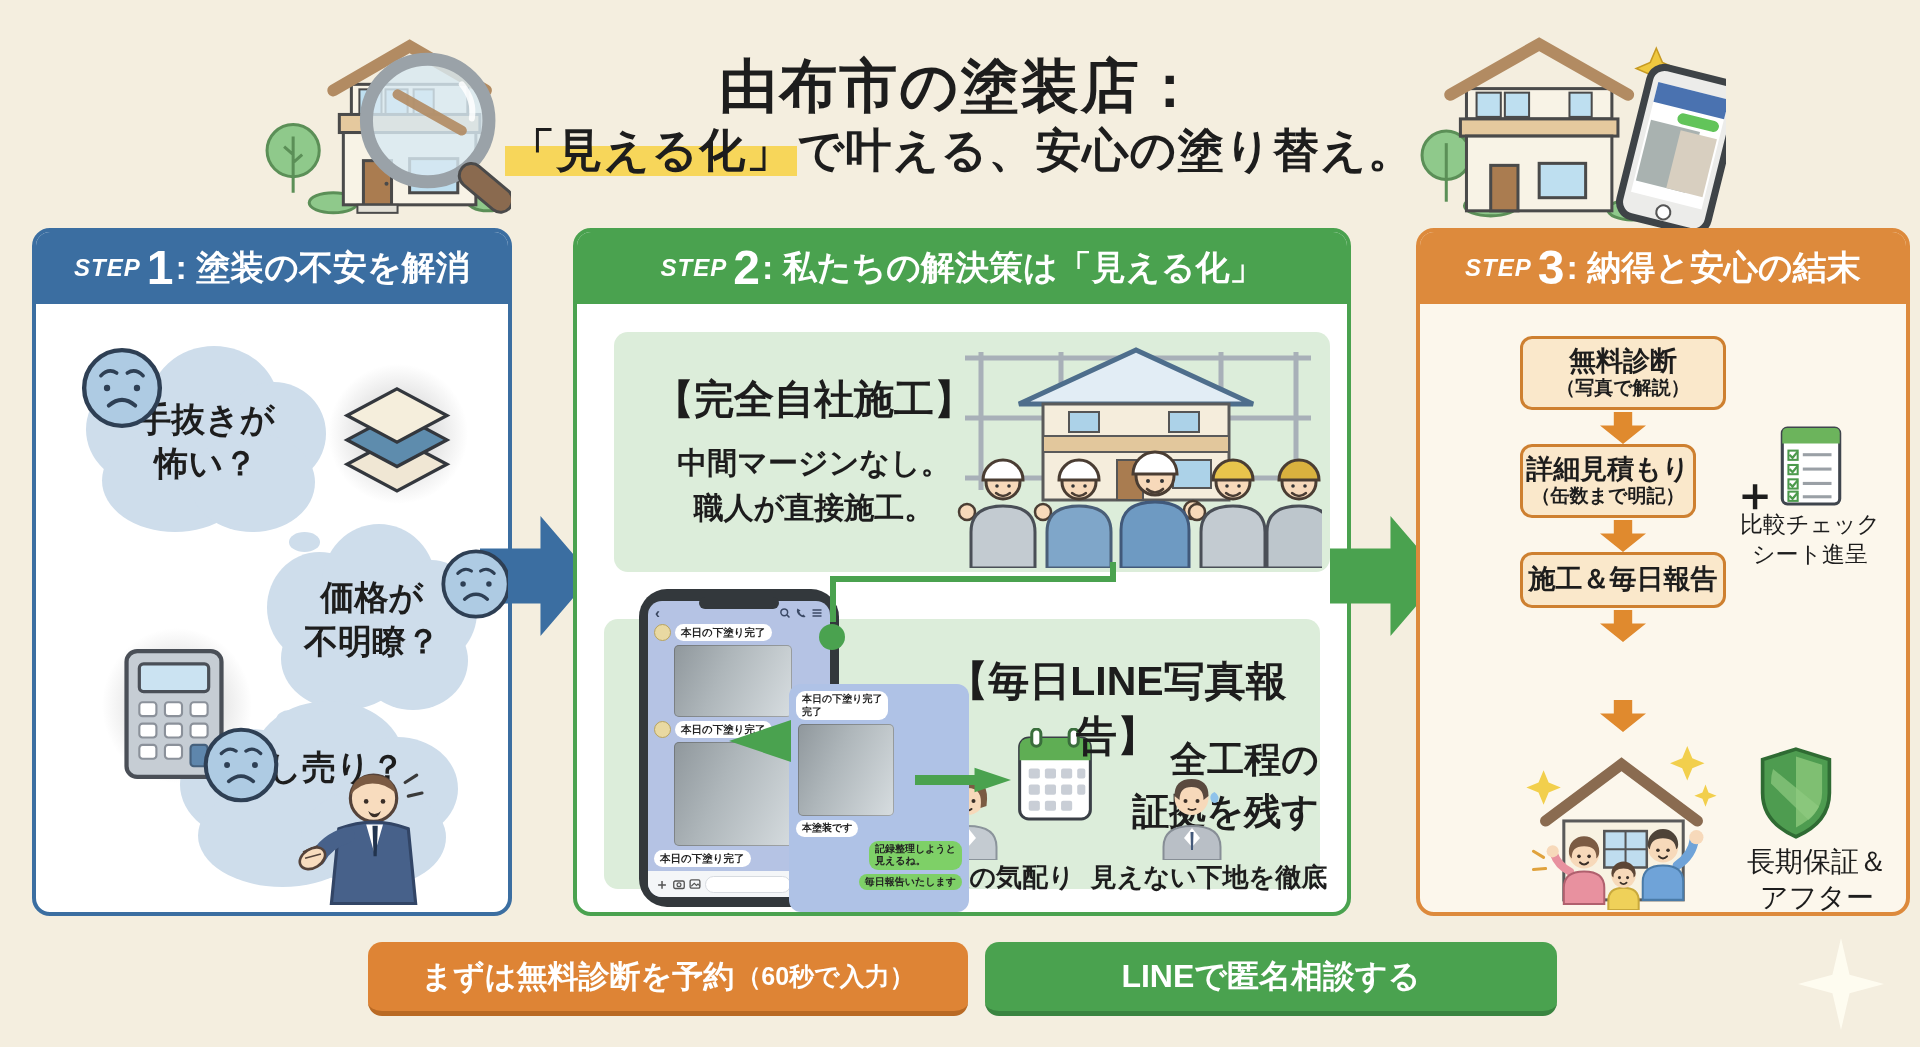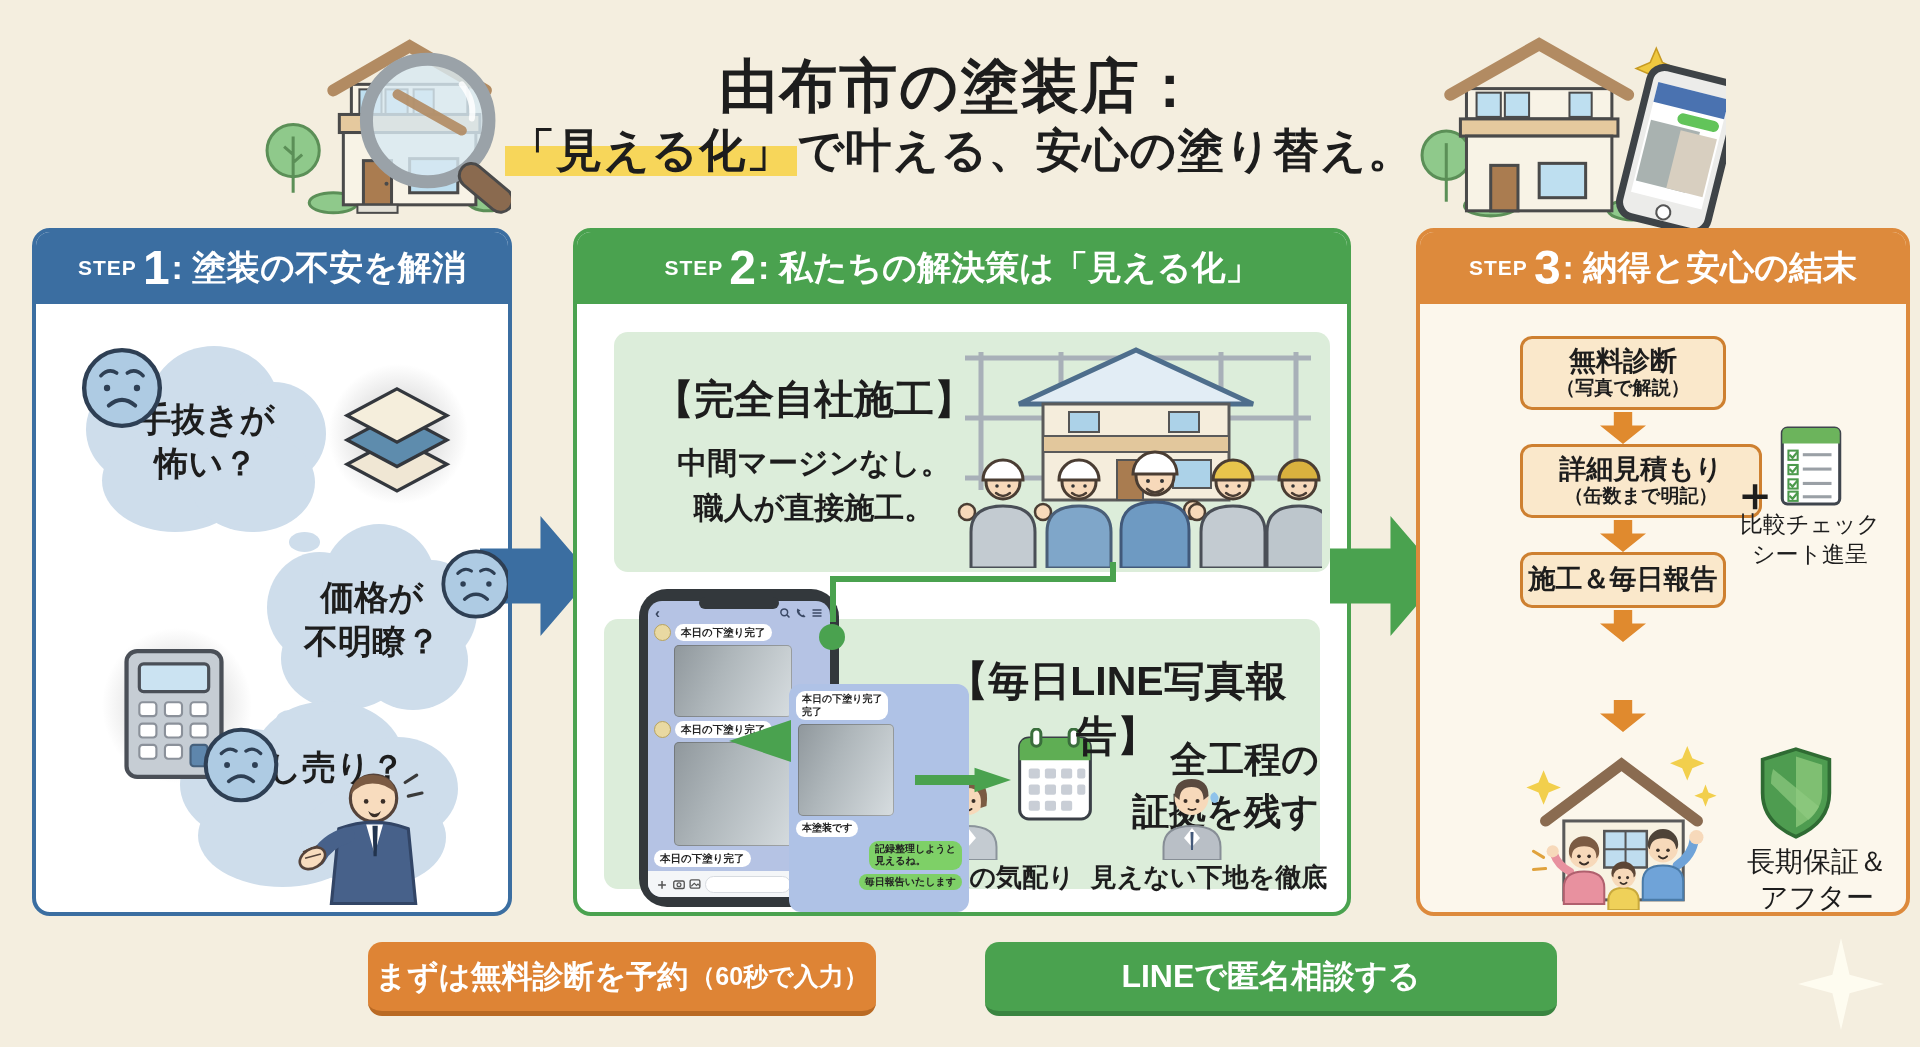--- a/index.html
+++ b/index.html
@@ -16,21 +16,21 @@
 
   
   .panel{position:absolute;top:228px;height:680px;background:#fff;border:4px solid;border-radius:18px;overflow:hidden;}
   .p1{left:32px;width:472px;border-color:#3B6EA1;}
   .p2{left:573px;width:770px;border-color:#4AA24F;}
   .p3{left:1416px;width:486px;border-color:#DD8A3C;background:#FCF7EC;}
   .phead{height:72px;display:flex;align-items:center;justify-content:center;color:#fff;font-weight:700;}
   .p1 .phead{background:#3B6EA1;}
   .p2 .phead{background:#4AA24F;}
   .p3 .phead{background:#DD8A3C;}
-  .sword{font-size:21px;letter-spacing:1px;margin-right:6px;}
+  .sword{font-size:24px;letter-spacing:1px;margin-right:6px;font-style:italic;}
   .snum{font-size:48px;line-height:1;margin-right:2px;font-weight:800;}
   .shead{font-size:34px;}
 
   
   .cloud{position:absolute;}
   .cloud .b{position:absolute;background:#CEDDEB;border-radius:50%;}
   .b1{left:4%;top:16%;width:46%;height:56%;}
   .b2{left:28%;top:2%;width:50%;height:60%;}
   .b3{left:56%;top:20%;width:40%;height:52%;}
   .b4{left:10%;top:44%;width:56%;height:52%;}
@@ -109,42 +109,42 @@
   .popup{position:absolute;left:212px;top:452px;width:180px;height:228px;background:#AFC2E6;
          border-radius:12px;padding:7px;box-sizing:border-box;z-index:5;display:flex;flex-direction:column;gap:4px;}
   .popup .bub{font-size:10px;align-self:flex-start;}
   .popup .bub.sent{align-self:flex-end;}
   .pph{width:96px;height:92px;margin-left:2px;}
 
   
   .fbox{position:absolute;background:#FAE8CB;border:3px solid #CE8030;border-radius:12px;
         display:flex;flex-direction:column;align-items:center;justify-content:center;font-weight:800;box-sizing:border-box;}
   .fb1{left:100px;top:104px;width:206px;height:74px;}
-  .fb2{left:100px;top:212px;width:242px;height:74px;}
+  .fb2{left:100px;top:212px;width:176px;height:74px;}
   .fb3{left:100px;top:320px;width:206px;height:56px;}
   .fb4{left:77px;top:408px;width:252px;height:58px;}
   .fmain{font-size:27px;line-height:1.15;}
   .fsub{font-size:19px;line-height:1.2;}
   .oarrow{position:absolute;width:46px;height:32px;background:#E08A2E;
      clip-path:polygon(30% 0,70% 0,70% 42%,100% 42%,50% 100%,0 42%,30% 42%);}
   .oa1{left:180px;top:180px;}
   .oa2{left:180px;top:288px;}
   .oa3{left:180px;top:378px;}
   .oa4{left:180px;top:468px;}
   .plus3{left:312px;top:222px;font-size:46px;font-weight:800;}
   .chk{left:360px;top:184px;width:62px;height:80px;}
   .bonus{left:308px;top:268px;width:164px;text-align:center;font-size:23px;font-weight:400;line-height:1.3;}
   .family{left:103px;top:498px;width:198px;height:170px;}
   .shield{left:338px;top:504px;width:76px;height:96px;}
   .guarantee{left:310px;top:602px;width:174px;text-align:center;font-size:28px;font-weight:400;line-height:1.3;}
 
   
   .cta{position:absolute;top:942px;height:74px;border-radius:14px;display:flex;align-items:center;justify-content:center;
        color:#fff;font-weight:800;cursor:pointer;box-sizing:border-box;}
-  .cta1{left:368px;width:508px;background:#DE8435;border-bottom:5px solid #B96A24;font-size:31px;}
+  .cta1{left:368px;width:600px;background:#DE8435;border-bottom:5px solid #B96A24;font-size:31px;}
   .cta1 .sub{font-size:25px;margin-left:2px;}
   .cta2{left:985px;width:572px;background:#4AA24F;border-bottom:5px solid #3A8440;font-size:32px;}
 
   .sparkle{left:1798px;top:928px;width:86px;height:92px;background:#FFFDF2;opacity:.9;
      clip-path:polygon(50% 0,60% 40%,100% 50%,60% 60%,50% 100%,40% 60%,0 50%,40% 40%);}
 
   .illust-l{left:255px;top:22px;width:256px;height:186px;}
   .illust-r{left:1418px;top:16px;width:308px;height:202px;}
 </style>
 </head>

